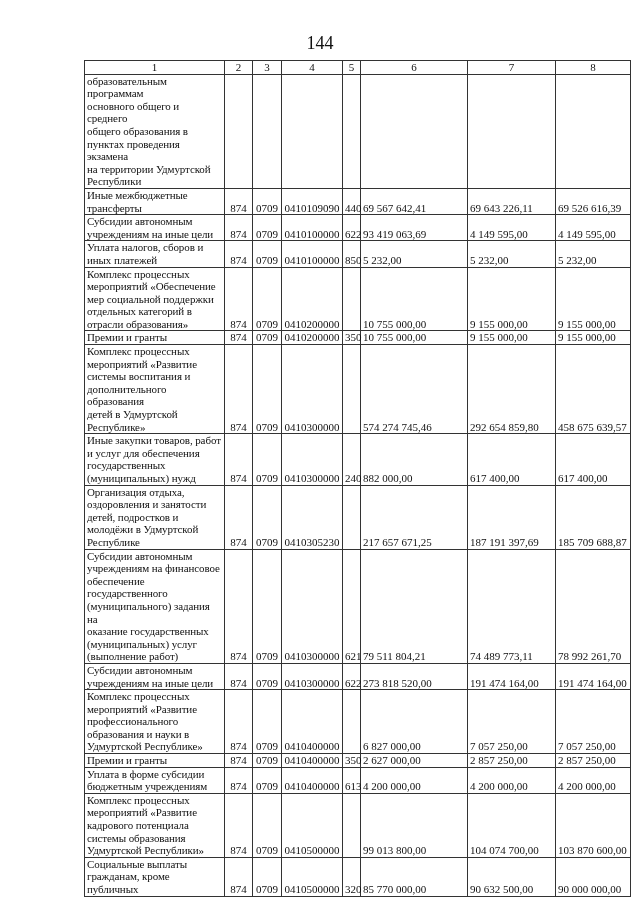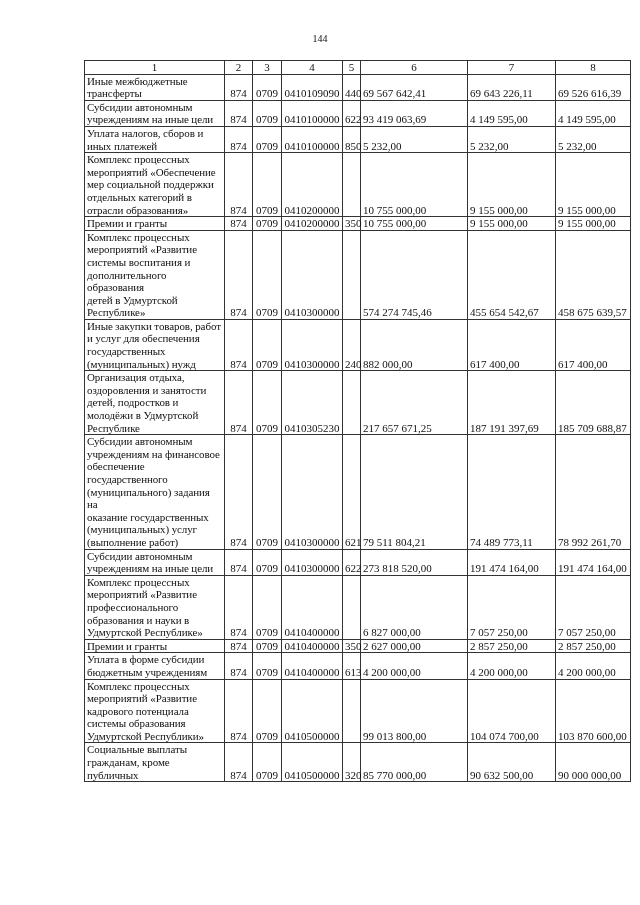--- a/index.html
+++ b/index.html
@@ -1,18 +1,18 @@
 <!DOCTYPE html>
 <html><head>
 <meta charset="utf-8">
 <style>
   html, body { margin: 0; padding: 0; background: #fff; }
   body { width: 640px; height: 905px; position: relative; overflow: hidden;
          font-family: "Liberation Serif", "DejaVu Serif", serif; color: #111; }
-  .page-num { position: absolute; top: 33px; left: 0; width: 640px; text-align: center; font-size: 10px; }
+  .page-num { position: absolute; top: 33px; left: 0; width: 640px; text-align: center; font-size: 18px; }
   table { position: absolute; left: 84px; top: 60px; border-collapse: collapse; table-layout: fixed; width: 546px; }
   td { border: 1px solid #333; font-size: 11px; line-height: 12.6px; padding: 0 2px; vertical-align: bottom; white-space: pre-line; }
   thead td { text-align: center; vertical-align: middle; height: 12px; }
   td.c1 { text-align: left; }
   td.c2, td.c3, td.c4, td.c5 { text-align: center; }
   td.c6, td.c7, td.c8 { white-space: nowrap; }
   td.c1 { letter-spacing: -0.1px; }
 </style>
 </head>
 <body>
@@ -37,20 +37,35 @@
       <td>3</td>
       <td>4</td>
       <td>5</td>
       <td>6</td>
       <td>7</td>
       <td>8</td>
     </tr>
   </thead>
   <tbody id="tbody">
       <tr>
+        <td class="c1">образовательным программам
+основного общего и среднего
+общего образования в
+пунктах проведения экзамена
+на территории Удмуртской
+Республики</td>
+        <td class="c2"></td>
+        <td class="c3"></td>
+        <td class="c4"></td>
+        <td class="c5"></td>
+        <td class="c6"></td>
+        <td class="c7"></td>
+        <td class="c8"></td>
+      </tr>
+      <tr>
         <td class="c1">Иные межбюджетные
 трансферты</td>
         <td class="c2">874</td>
         <td class="c3">0709</td>
         <td class="c4">0410109090</td>
         <td class="c5">440</td>
         <td class="c6">69 567 642,41</td>
         <td class="c7">69 643 226,11</td>
         <td class="c8">69 526 616,39</td>
       </tr>
@@ -105,21 +120,21 @@
 мероприятий «Развитие
 системы воспитания и
 дополнительного образования
 детей в Удмуртской
 Республике»</td>
         <td class="c2">874</td>
         <td class="c3">0709</td>
         <td class="c4">0410300000</td>
         <td class="c5"></td>
         <td class="c6">574 274 745,46</td>
-        <td class="c7">455 654 542,67</td>
+        <td class="c7">292 654 859,80</td>
         <td class="c8">458 675 639,57</td>
       </tr>
       <tr>
         <td class="c1">Иные закупки товаров, работ
 и услуг для обеспечения
 государственных
 (муниципальных) нужд</td>
         <td class="c2">874</td>
         <td class="c3">0709</td>
         <td class="c4">0410300000</td>

